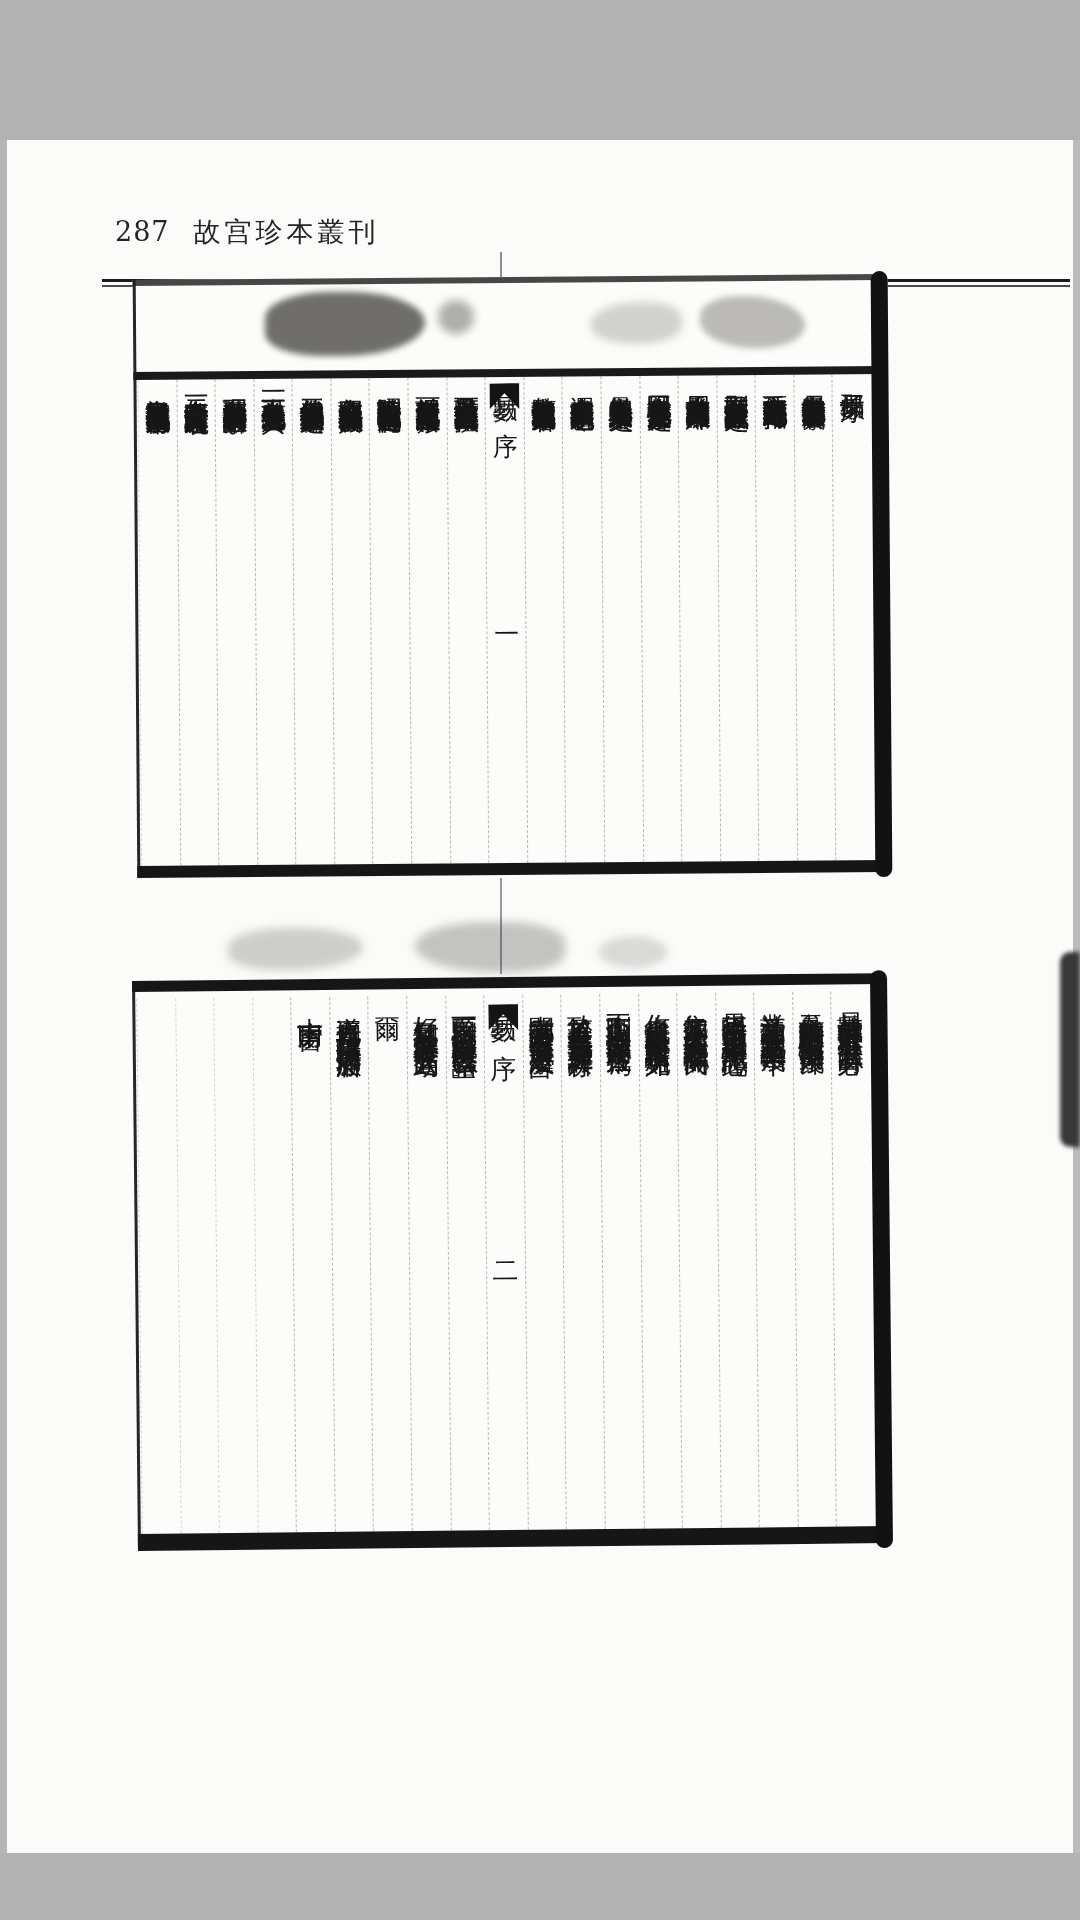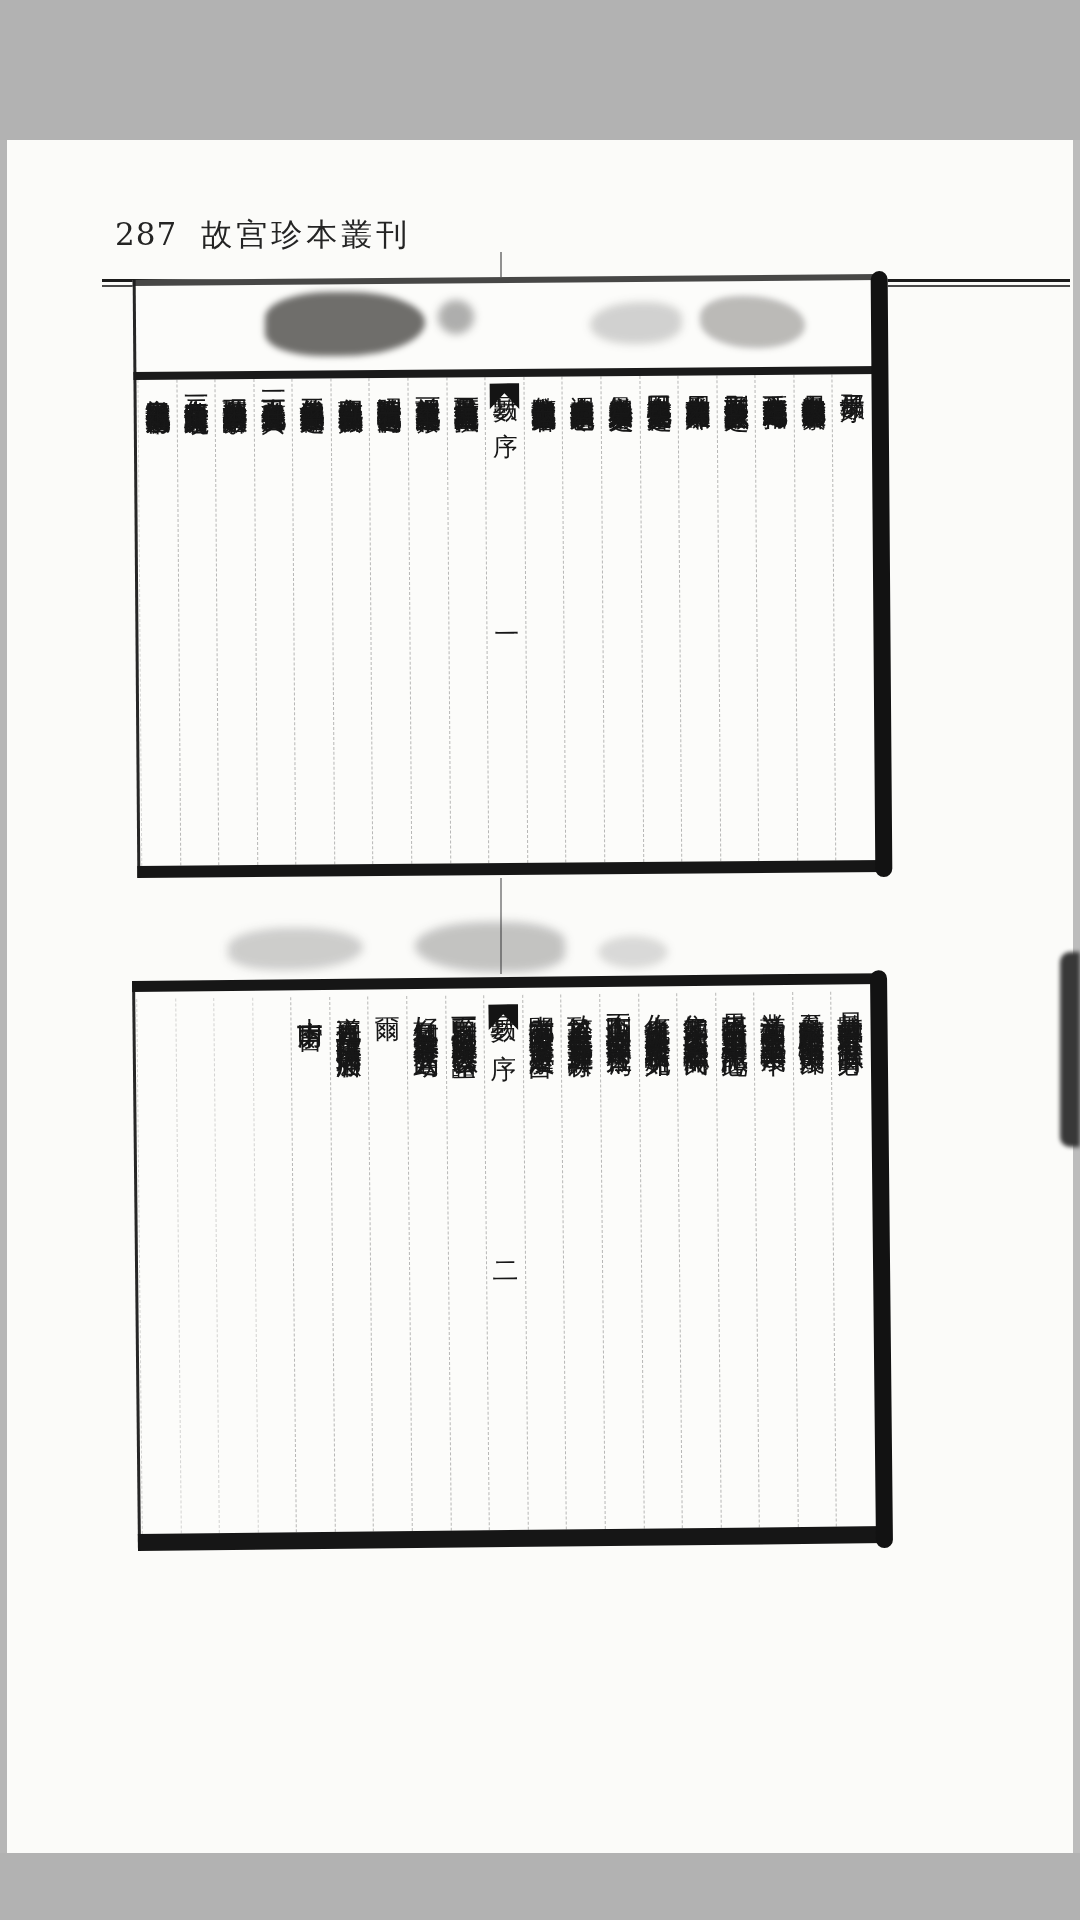--- a/index.html
+++ b/index.html
@@ -10,21 +10,21 @@
     color:#1c1c1c;
   }
   
   .gray-top{position:absolute;left:0;top:0;width:1080px;height:140px;background:#b2b2b2;}
   .gray-bottom{position:absolute;left:0;top:1853px;width:1080px;height:67px;background:#b2b2b2;}
   .gray-left{position:absolute;left:0;top:140px;width:7px;height:1713px;background:#b6b6b6;}
   .gray-right{position:absolute;left:1073px;top:140px;width:7px;height:1713px;background:#bcbcbc;}
   .scan-shadow{position:absolute;left:1060px;top:952px;width:20px;height:195px;background:#383838;border-radius:10px 0 0 10px;filter:blur(2px);}
 
   
-  .running-head{position:absolute;left:115px;top:214px;font-size:31px;letter-spacing:2px;color:#242424;white-space:nowrap;text-align:right;}
+  .running-head{position:absolute;left:115px;top:214px;font-size:27px;letter-spacing:2px;color:#242424;white-space:nowrap;text-align:right;}
   .running-head .num{letter-spacing:1px;}
   .running-head .series{margin-left:24px;letter-spacing:4px;}
   .head-rule-1{position:absolute;left:102px;top:279px;width:968px;height:3px;background:#1b1b1b;}
   .head-rule-2{position:absolute;left:102px;top:285px;width:968px;height:2px;background:#4a4a4a;}
 
   .fold-line{position:absolute;width:2px;background:#909090;}
   .fold-a{left:500px;top:252px;height:25px;}
   .fold-b{left:500px;top:878px;height:96px;background:#9a9a9a;}
 
   

